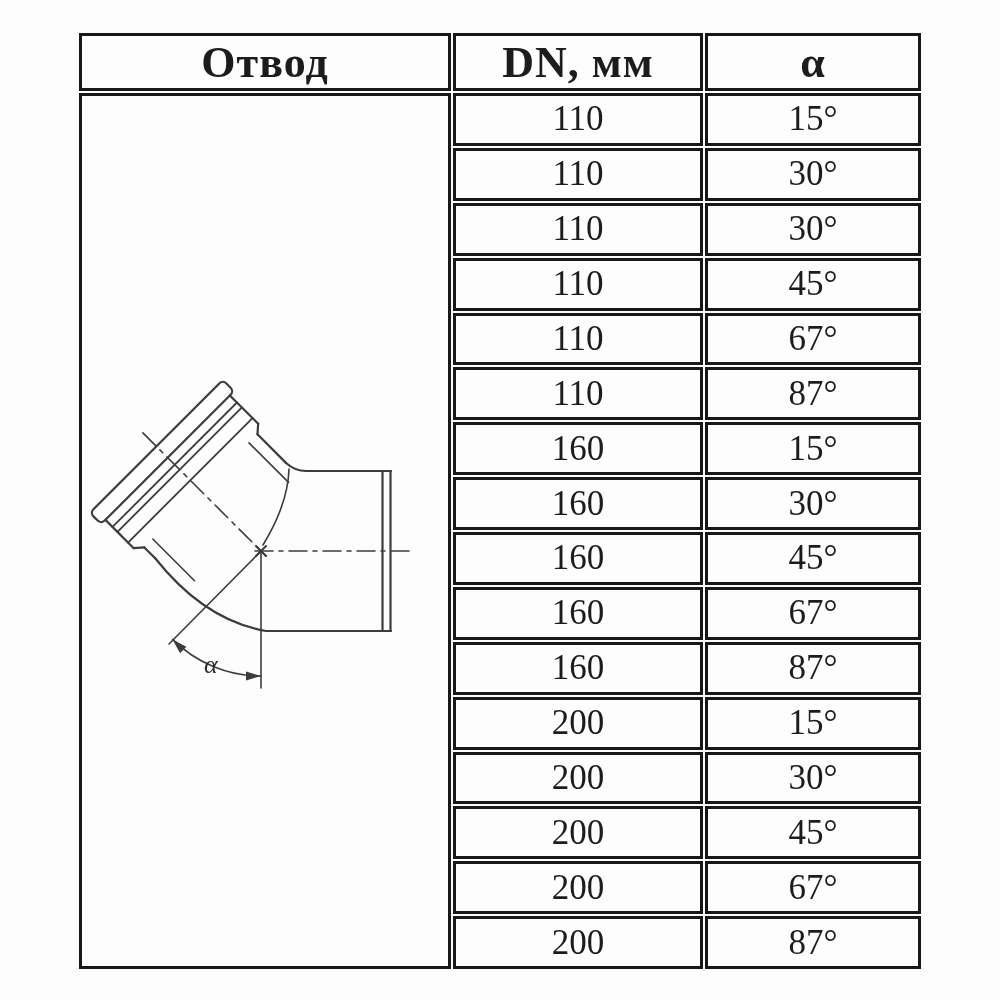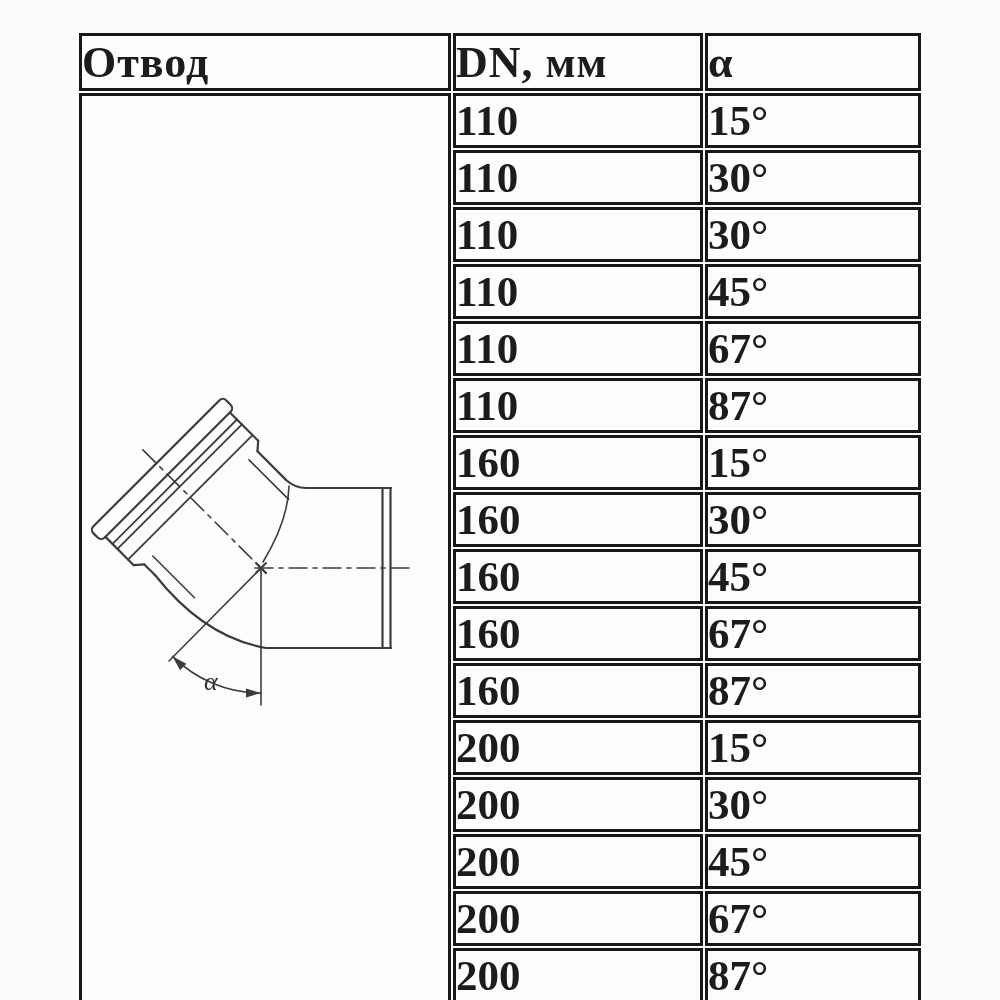--- a/index.html
+++ b/index.html
@@ -10,31 +10,31 @@
   }
   table.spec {
     position:absolute; left:77px; top:31px;
     width:846px; height:937px;
     border-collapse:separate; border-spacing:2px;
     table-layout:fixed;
   }
   .spec th, .spec td {
     border:3px solid #181818;
     background:#fdfdfd;
-    text-align:left; vertical-align:middle;
+    text-align:center; vertical-align:middle;
     padding:0; overflow:hidden;
     color:#1c1c1c;
     margin-top:35px;
   }
   .spec th {
     font-weight:bold; font-size:44px; height:52px;
     letter-spacing:1px;
   }
   .spec td.val {
-    font-size:43px; font-weight:bold;
+    font-size:35px; font-weight:normal;
   }
   td.drawing-cell { padding:0; }
   td.drawing-cell svg { display:block; width:100%; height:100%; }
 </style>
 </head>
 <body>
 
 <div class="page">
   <table class="spec">
     <colgroup>

